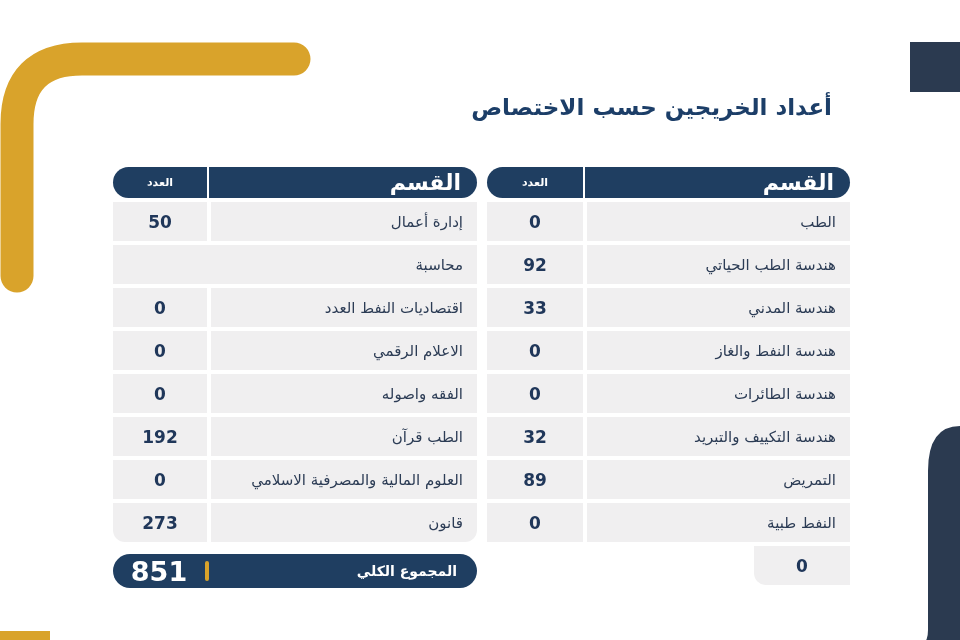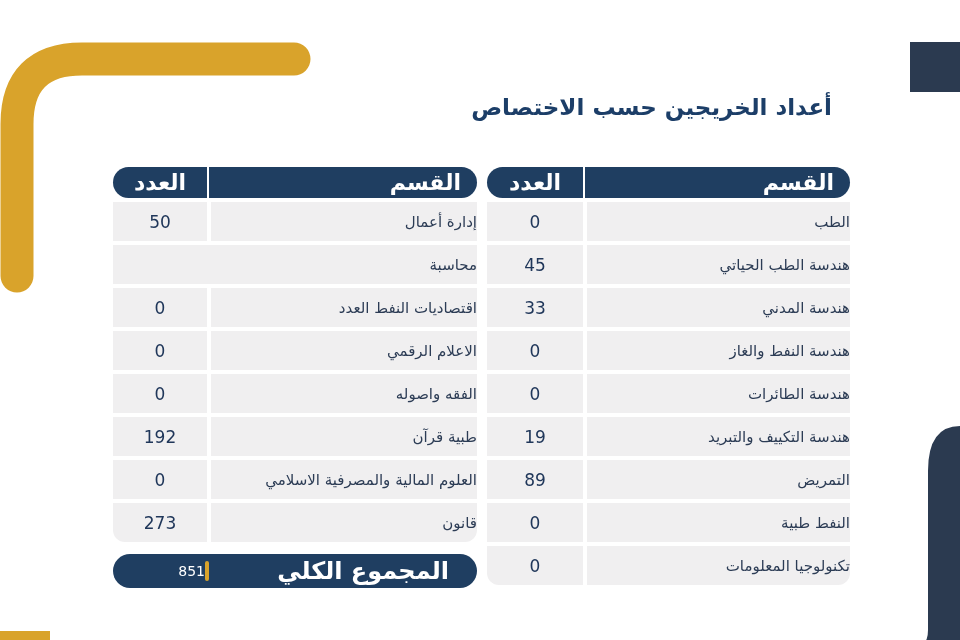--- a/index.html
+++ b/index.html
@@ -27,43 +27,43 @@
     display:flex;align-items:stretch;height:31px;background:#1F3E61;
     border-radius:17px;overflow:hidden;margin-bottom:4px;color:#ffffff;
   }
   .th-dept{
     flex:1;display:flex;align-items:center;justify-content:flex-start;
     padding-right:16px;font-weight:bold;font-size:22px;
   }
   .th-sep{width:2px;background:#ffffff;}
   .th-count{
     width:96px;display:flex;align-items:center;justify-content:center;
-    font-weight:bold;font-size:22px;
+    font-weight:bold;font-size:11px;
   }
   #table-left .th-count{width:94px;}
   .row{display:flex;height:39px;margin-bottom:4px;gap:4px;}
   .cell{background:#F0EFF0;display:flex;align-items:center;}
   .cell-label{
-    flex:1;justify-content:flex-start;
+    flex:1;justify-content:flex-start;padding-right:14px;
     font-size:15px;color:#2C3C55;
   }
   .cell-value{
-    width:96px;justify-content:center;font-weight:normal;font-size:17px;color:#20375A;
+    width:96px;justify-content:center;font-weight:bold;font-size:17px;color:#20375A;
   }
   #table-left .cell-value{width:94px;}
   .row:last-child .cell-label{border-bottom-right-radius:12px;}
   .row:last-child .cell-value{border-bottom-left-radius:12px;}
   
   .total{
     display:flex;align-items:center;height:34px;background:#1F3E61;
     border-radius:17px;margin-top:12px;color:#ffffff;
   }
-  .total-label{flex:1;text-align:right;padding-right:28px;font-weight:bold;font-size:24px;}
+  .total-label{flex:1;text-align:right;padding-right:20px;font-weight:bold;font-size:14px;}
   .total-bar{width:4px;height:20px;background:#D9A32B;border-radius:2px;}
-  .total-value{width:92px;font-weight:normal;font-size:14px;}
+  .total-value{width:92px;text-align:center;font-weight:bold;font-size:27px;}
 </style>
 </head>
 <body>
 
 <div id="canvas">
 
   <svg id="orn-top-left" class="orn" width="340" height="270" viewBox="0 0 340 270">
     <path d="M 294 17 L 82 17 Q 17 17 17 82 L 17 234" fill="none" stroke="#D9A32B" stroke-width="33" stroke-linecap="round"></path>
   </svg>
 
@@ -84,48 +84,47 @@
       <div class="th-sep"></div>
       <div class="th-count">العدد</div>
     </div>
     <div class="tbody">
         <div class="row">
           <div class="cell cell-label">الطب</div>
           <div class="cell cell-value">0</div>
         </div>
         <div class="row">
           <div class="cell cell-label">هندسة الطب الحياتي</div>
-          <div class="cell cell-value">45</div>
+          <div class="cell cell-value">92</div>
         </div>
         <div class="row">
           <div class="cell cell-label">هندسة المدني</div>
           <div class="cell cell-value">33</div>
         </div>
         <div class="row">
           <div class="cell cell-label">هندسة النفط والغاز</div>
           <div class="cell cell-value">0</div>
         </div>
         <div class="row">
           <div class="cell cell-label">هندسة الطائرات</div>
           <div class="cell cell-value">0</div>
         </div>
         <div class="row">
           <div class="cell cell-label">هندسة التكييف والتبريد</div>
-          <div class="cell cell-value">19</div>
+          <div class="cell cell-value">32</div>
         </div>
         <div class="row">
           <div class="cell cell-label">التمريض</div>
           <div class="cell cell-value">89</div>
         </div>
         <div class="row">
           <div class="cell cell-label">النفط طبية</div>
           <div class="cell cell-value">0</div>
         </div>
         <div class="row">
-          <div class="cell cell-label">تكنولوجيا المعلومات</div>
           <div class="cell cell-value">0</div>
         </div>
       </div>
   </div>
 
   <div id="table-left" class="table">
     <div class="thead">
       <div class="th-dept">القسم</div>
       <div class="th-sep"></div>
       <div class="th-count">العدد</div>
@@ -144,21 +143,21 @@
         </div>
         <div class="row">
           <div class="cell cell-label">الاعلام الرقمي</div>
           <div class="cell cell-value">0</div>
         </div>
         <div class="row">
           <div class="cell cell-label">الفقه واصوله</div>
           <div class="cell cell-value">0</div>
         </div>
         <div class="row">
-          <div class="cell cell-label">طبية قرآن</div>
+          <div class="cell cell-label">الطب قرآن</div>
           <div class="cell cell-value">192</div>
         </div>
         <div class="row">
           <div class="cell cell-label">العلوم المالية والمصرفية الاسلامي</div>
           <div class="cell cell-value">0</div>
         </div>
         <div class="row">
           <div class="cell cell-label">قانون</div>
           <div class="cell cell-value">273</div>
         </div>

